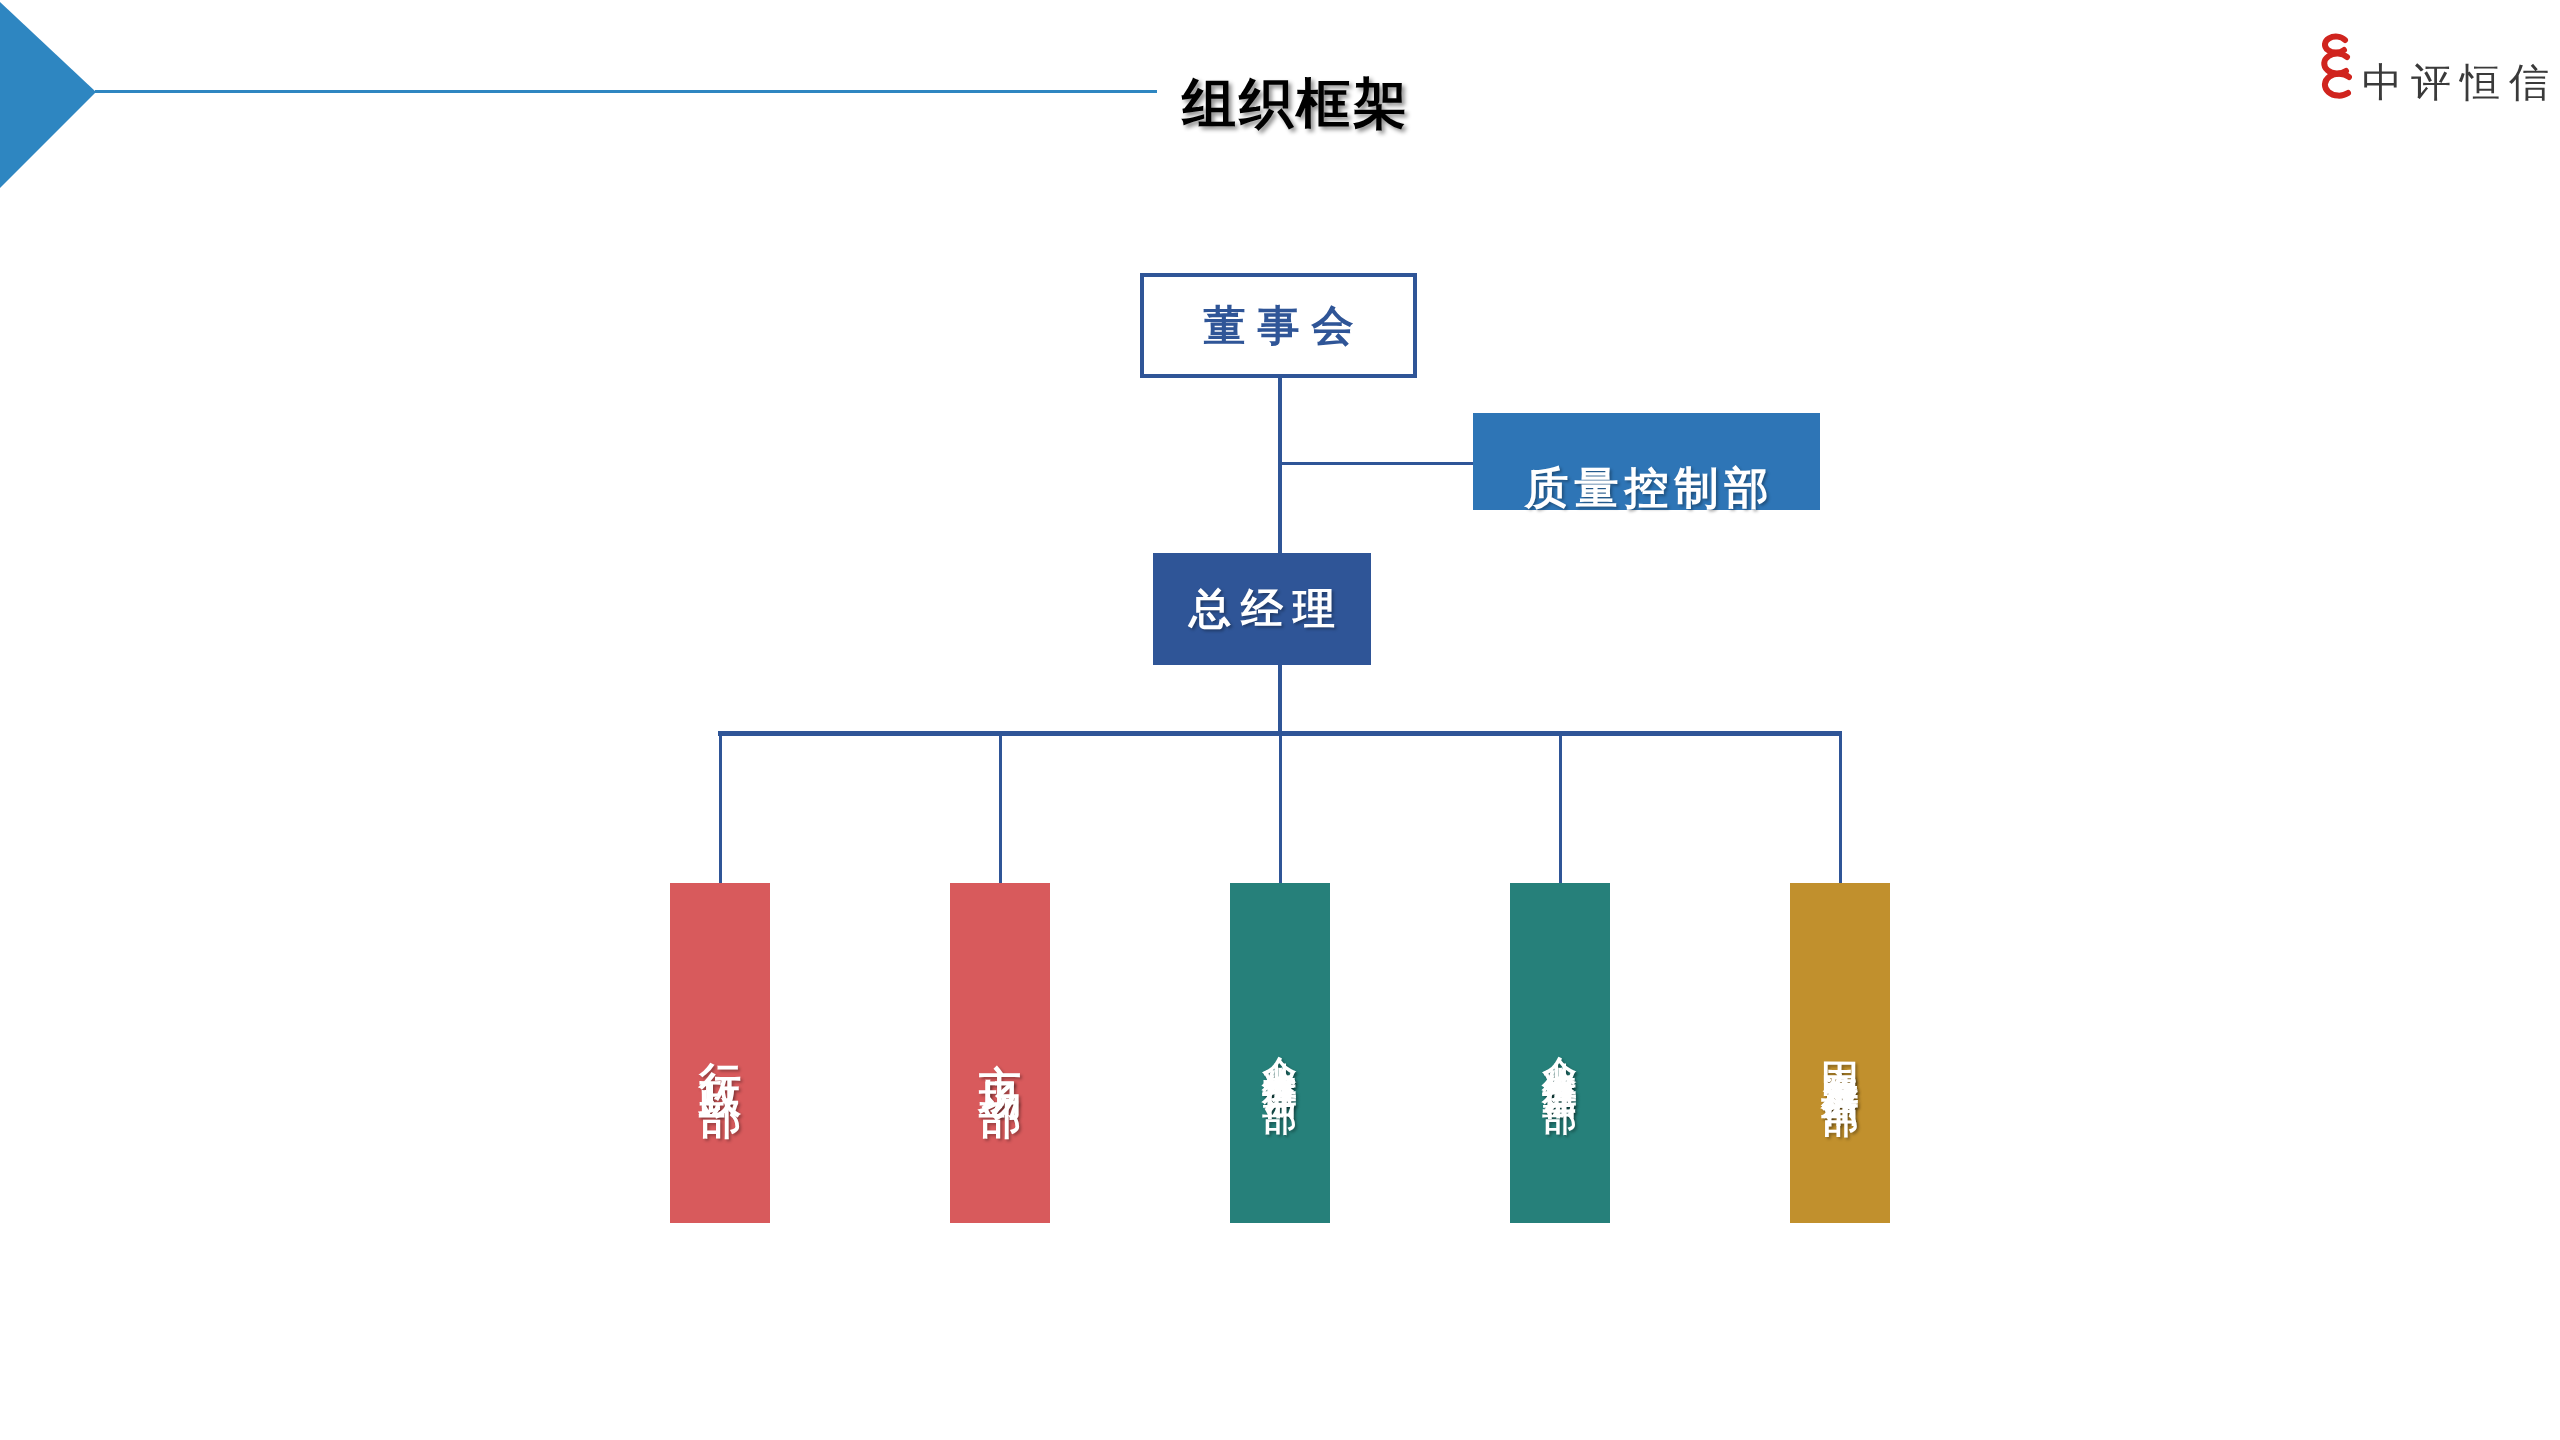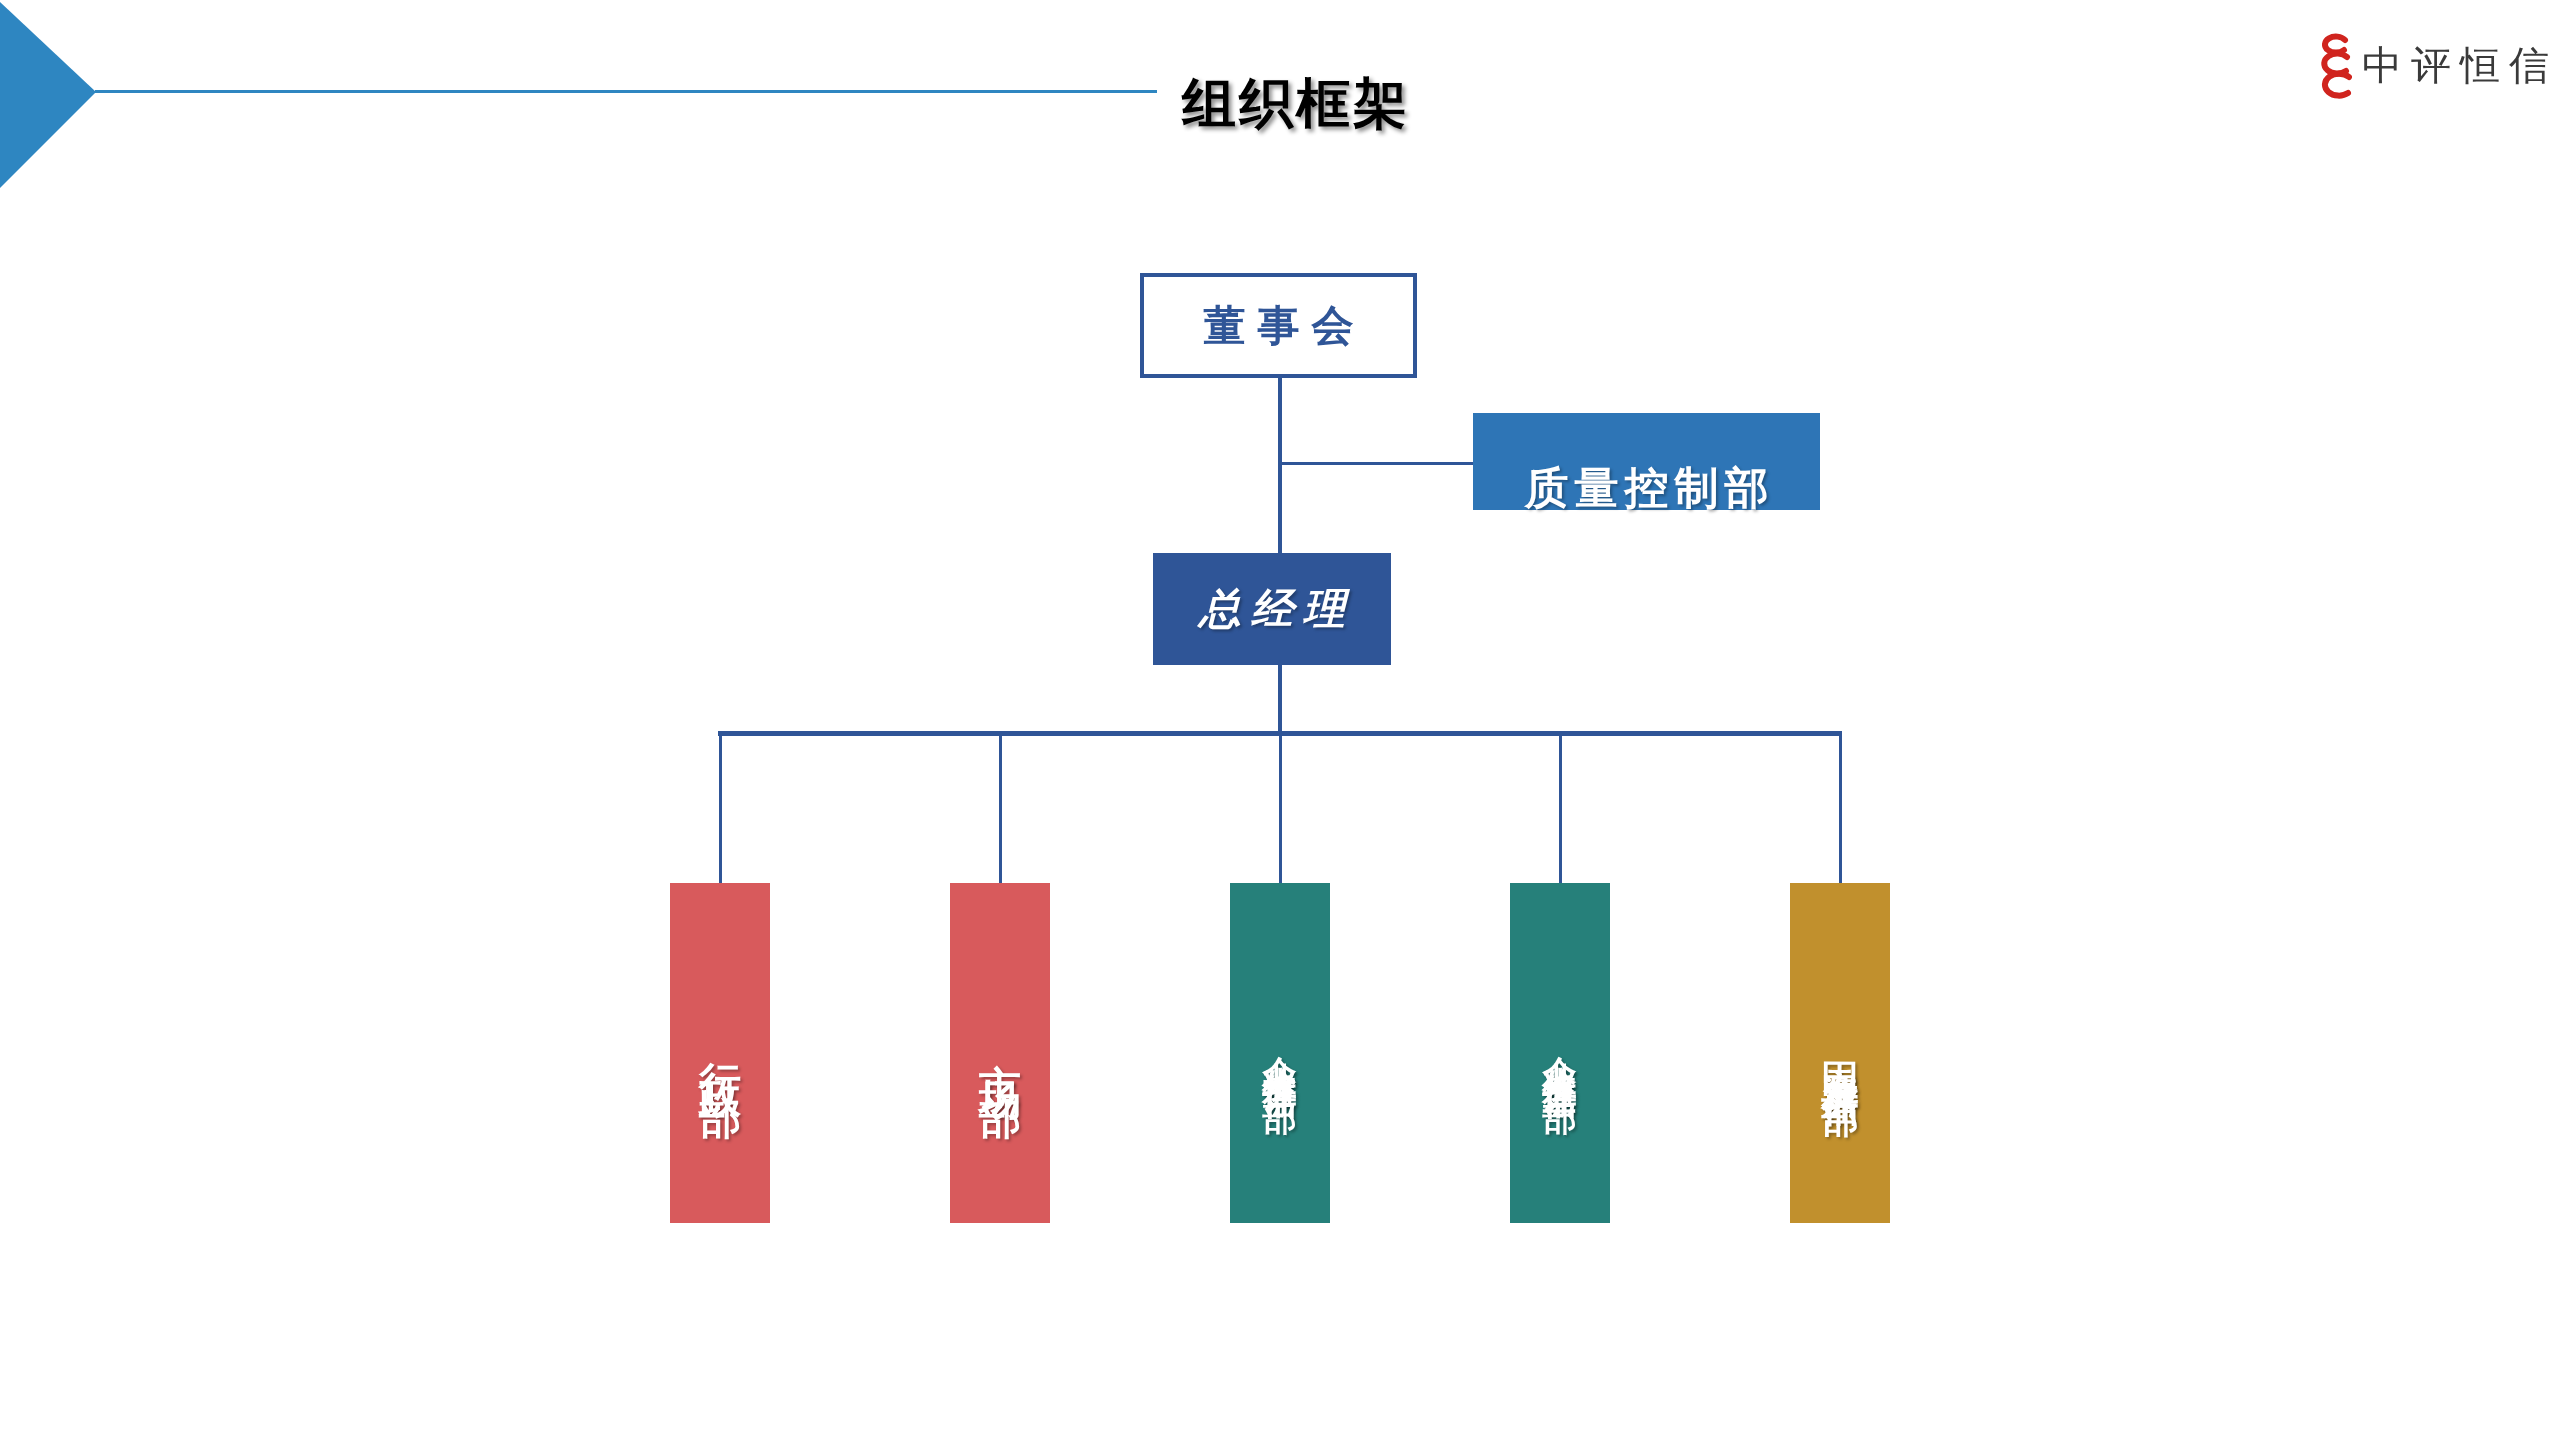--- a/index.html
+++ b/index.html
@@ -11,31 +11,31 @@
   .tri{
     position:absolute;left:0;top:0;width:96px;height:188px;
     clip-path:polygon(0 1%,100% 49%,0 100%);
   }
   .hline{position:absolute;left:95px;top:90px;width:1062px;height:3px;}
   .title{
     position:absolute;left:1280px;top:52px;transform:translateX(-50%);
     margin:16px;font-size:54px;font-weight:bold;letter-spacing:3px;color:#000;
     white-space:nowrap;text-shadow:3px 3px 4px rgba(0,0,0,.45);
   }
-  .logo{position:absolute;left:2318px;top:28px;display:flex;align-items:center;gap:10px;}
+  .logo{position:absolute;left:2318px;top:28px;display:flex;align-items:flex-end;gap:10px;}
   .logo svg{display:block;}
   .brand{font-size:40px;letter-spacing:9px;color:#3a3a3a;white-space:nowrap;line-height:1;}
   
   .box{position:absolute;display:flex;align-items:center;justify-content:center;box-sizing:border-box;}
   .box span{font-weight:bold;white-space:nowrap;line-height:1;}
   .board{left:1140px;top:273px;width:277px;height:105px;background:#fff;border:4px solid;}
   .board span{font-size:42px;letter-spacing:12px;text-indent:12px;}
   .qc{left:1473px;top:413px;width:347px;height:97px;}
   .qc span{color:#fff;font-size:44px;letter-spacing:6px;text-indent:6px;text-shadow:2px 2px 3px rgba(0,0,0,.3);}
-  .gm{left:1153px;top:553px;width:238px;height:112px;font-style:italic;}
+  .gm{left:1153px;top:553px;width:218px;height:112px;}
   .gm span{color:#fff;font-size:42px;letter-spacing:10px;text-indent:10px;text-shadow:2px 2px 3px rgba(0,0,0,.3);}
   
   .conn{position:absolute;}
   .v1{left:1278px;top:376px;width:4px;height:177px;}
   .hqc{left:1280px;top:462px;width:193px;height:3px;}
   .v2{left:1278px;top:665px;width:4px;height:68px;}
   .trunk{left:718px;top:731px;width:1124px;height:5px;}
   .drop{top:735px;width:3px;height:148px;}
   .d1{left:719px}.d2{left:999px}.d3{left:1279px}.d4{left:1559px}.d5{left:1839px}
   

